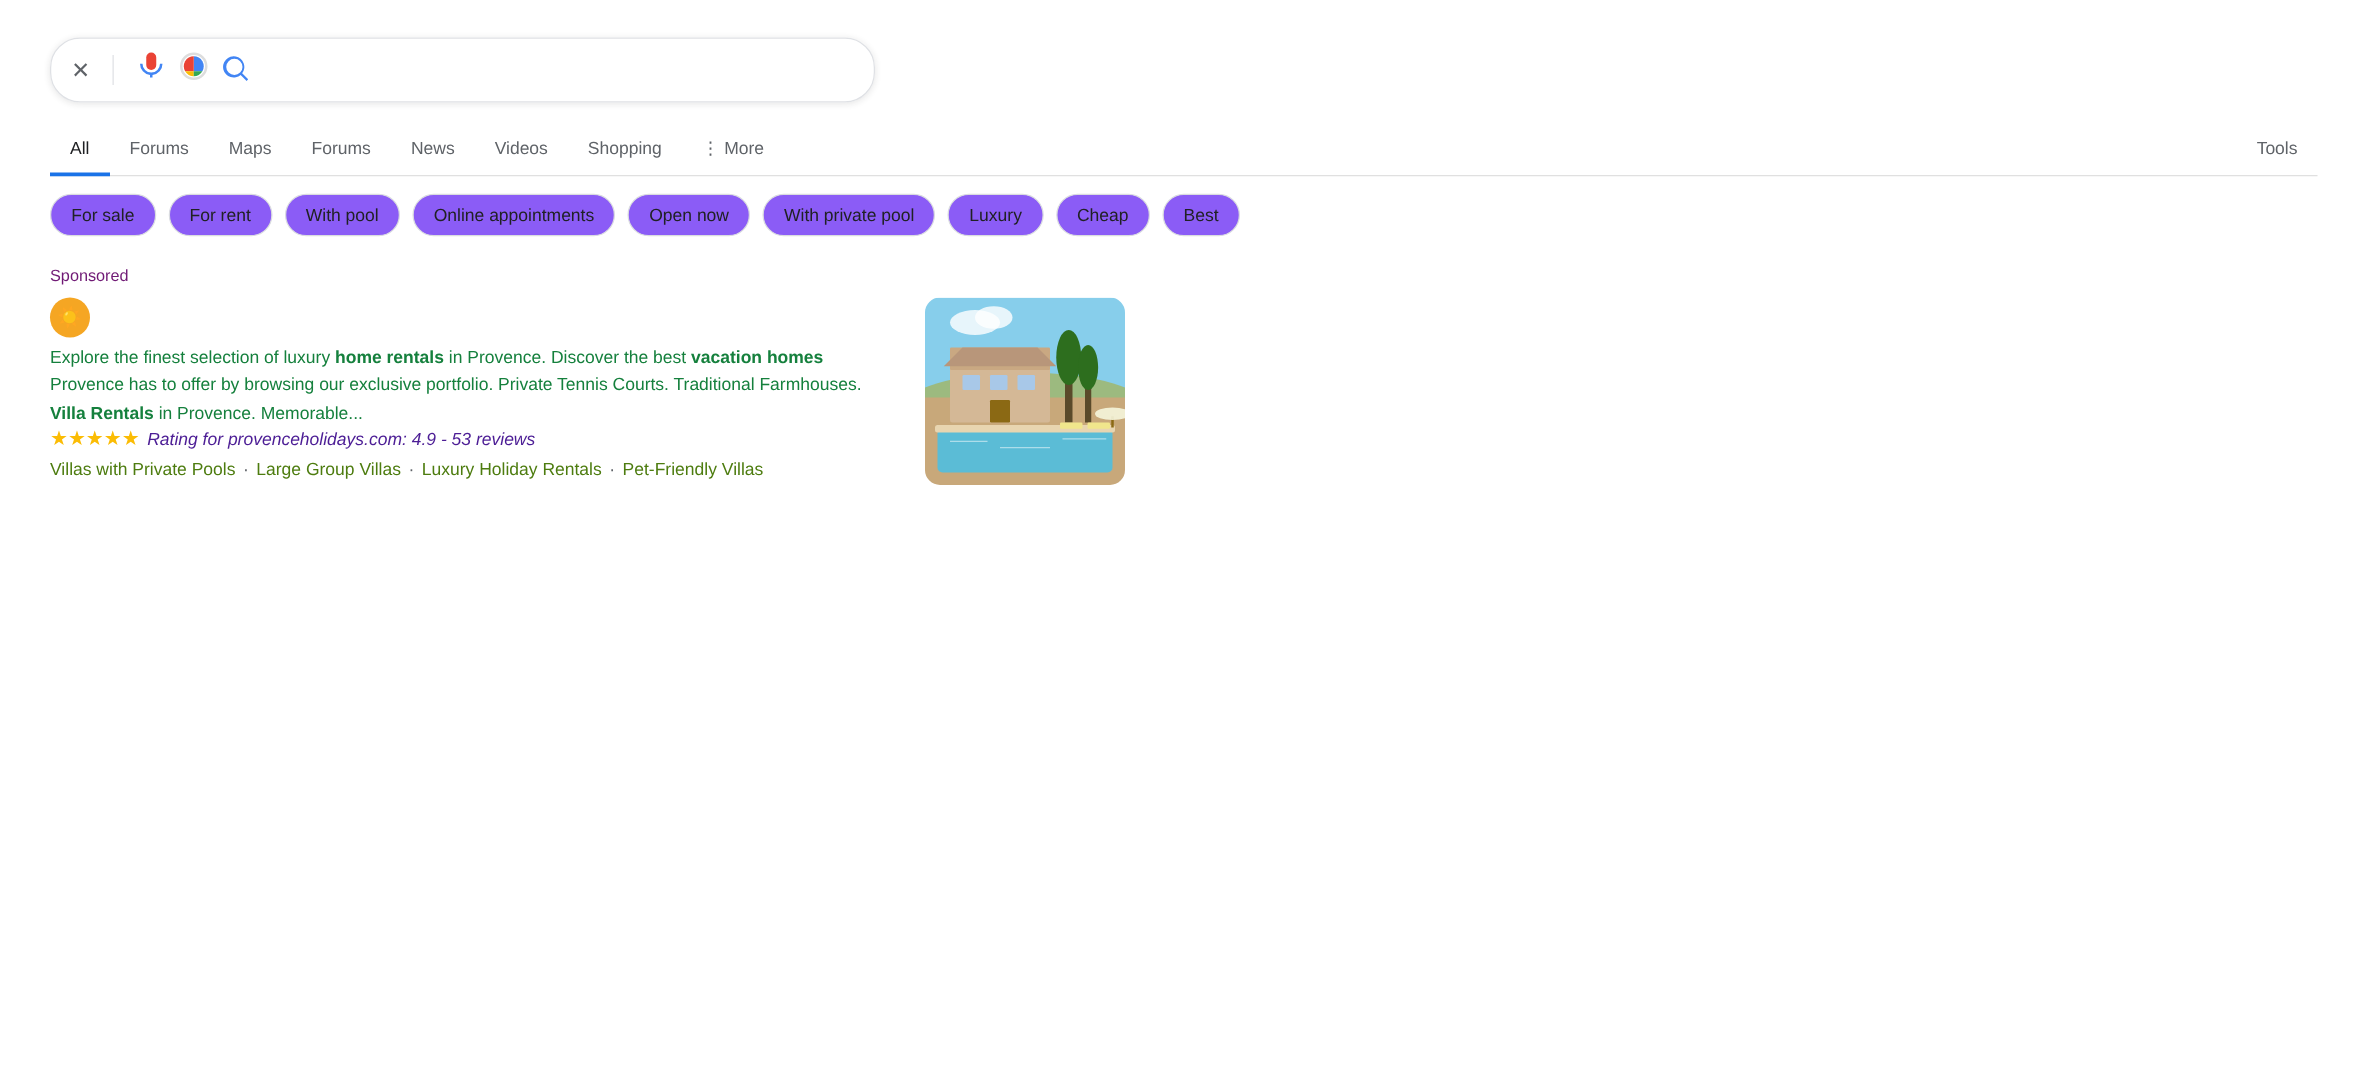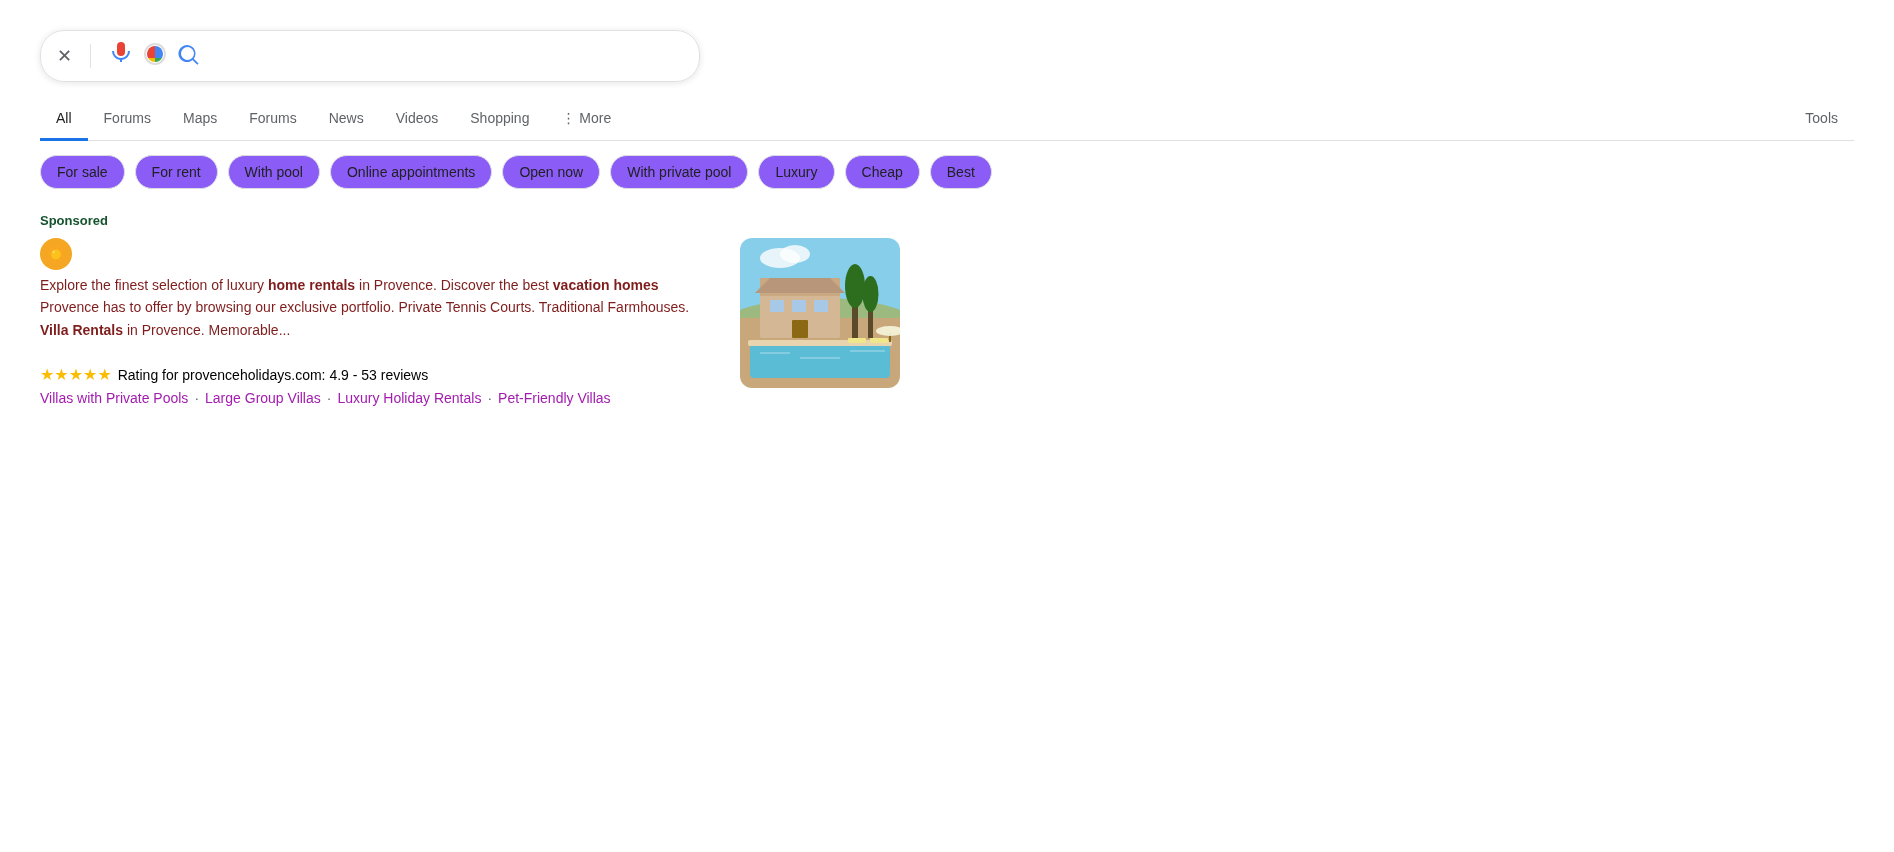--- a/index.html
+++ b/index.html
@@ -100,22 +100,22 @@
       font-size: 14px;
       color: #202124;
       cursor: pointer;
       white-space: nowrap;
       background: #8b5cf6;
     }
 
     
     .sponsored-label {
       font-size: 13px;
-      font-weight: 700;
-      color: #14532d;
+      font-weight: 400;
+      color: #701a75;
       margin-bottom: 10px;
     }
 
     .ad-result {
       display: flex;
       gap: 20px;
       align-items: flex-start;
       max-width: 860px;
     }
 
@@ -165,48 +165,49 @@
     .ad-title {
       font-size: 22px;
       color: #1558d6;
       text-decoration: none;
       display: block;
       margin-bottom: 8px;
       line-height: 1.3;
     }
     .ad-description {
       font-size: 14px;
-      color: #7f1d1d;
+      color: #15803d;
       line-height: 1.6;
-      margin-bottom: 24px;
+      margin-bottom: 0;
     }
     .ad-description b { font-weight: 700; }
     .stars {
       color: #fbbc04;
       font-size: 16px;
     }
     .rating-text {
       font-size: 14px;
-      color: #000000;
+      color: #4c1d95;
       vertical-align: middle;
+      font-style: italic;
     }
     .rating-row {
       display: flex;
       align-items: center;
       gap: 6px;
       margin-bottom: 6px;
     }
     .ad-links {
       display: flex;
       flex-wrap: wrap;
       gap: 0;
       font-size: 14px;
     }
     .ad-link {
-      color: #a21caf;
+      color: #4d7c0f;
       text-decoration: none;
     }
     .ad-link-sep {
       color: #5f6368;
       margin: 0 6px;
     }
 
     
     .ad-image-container {
       width: 160px;

